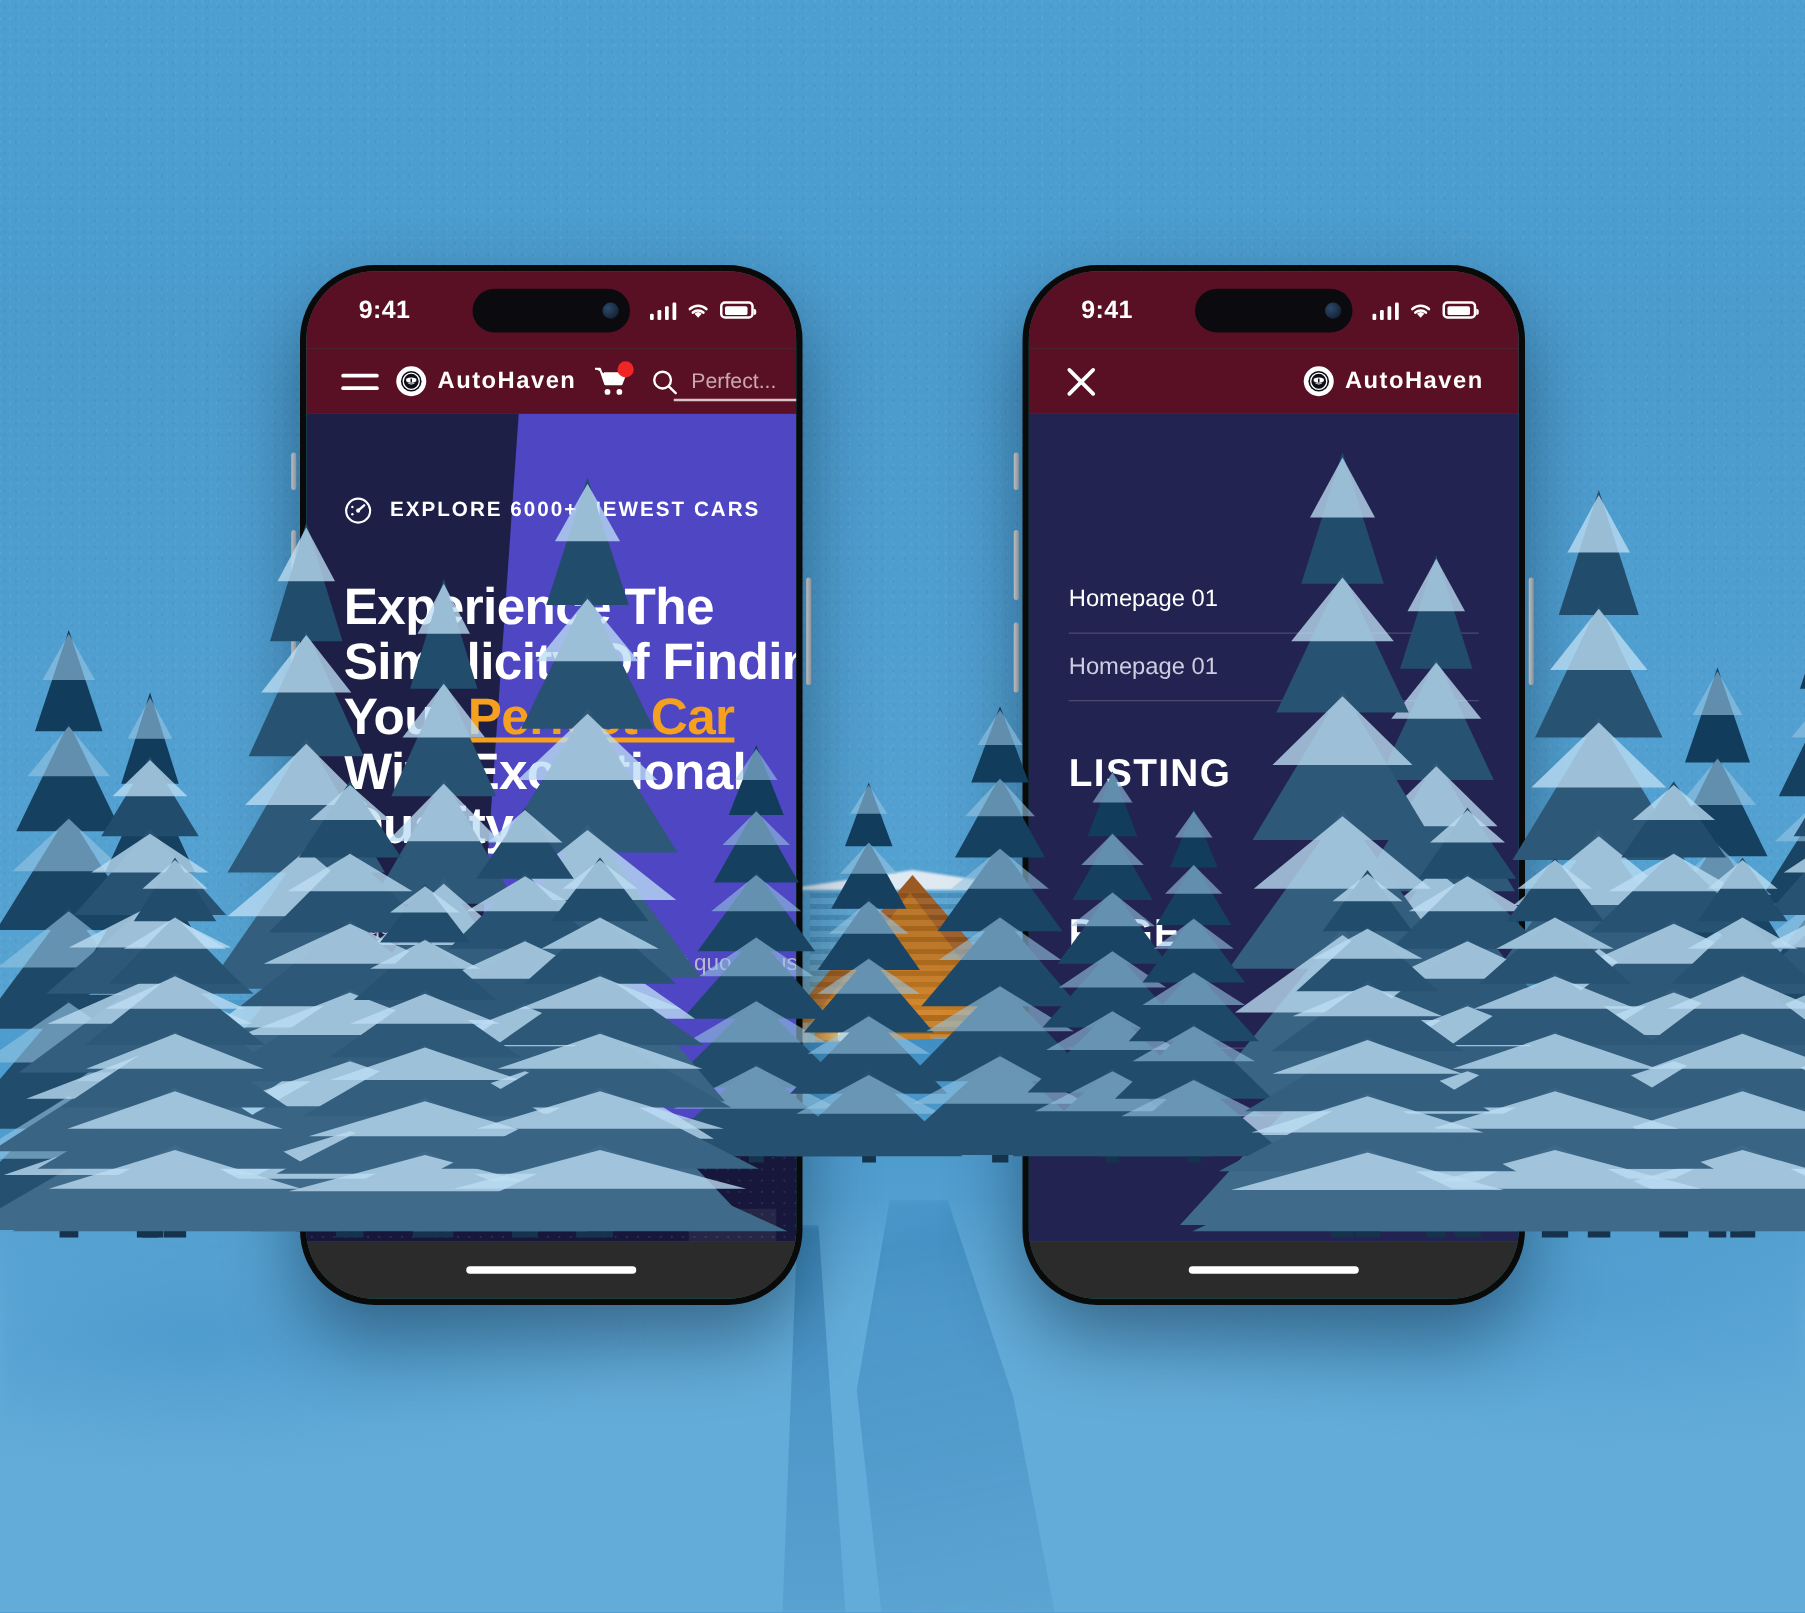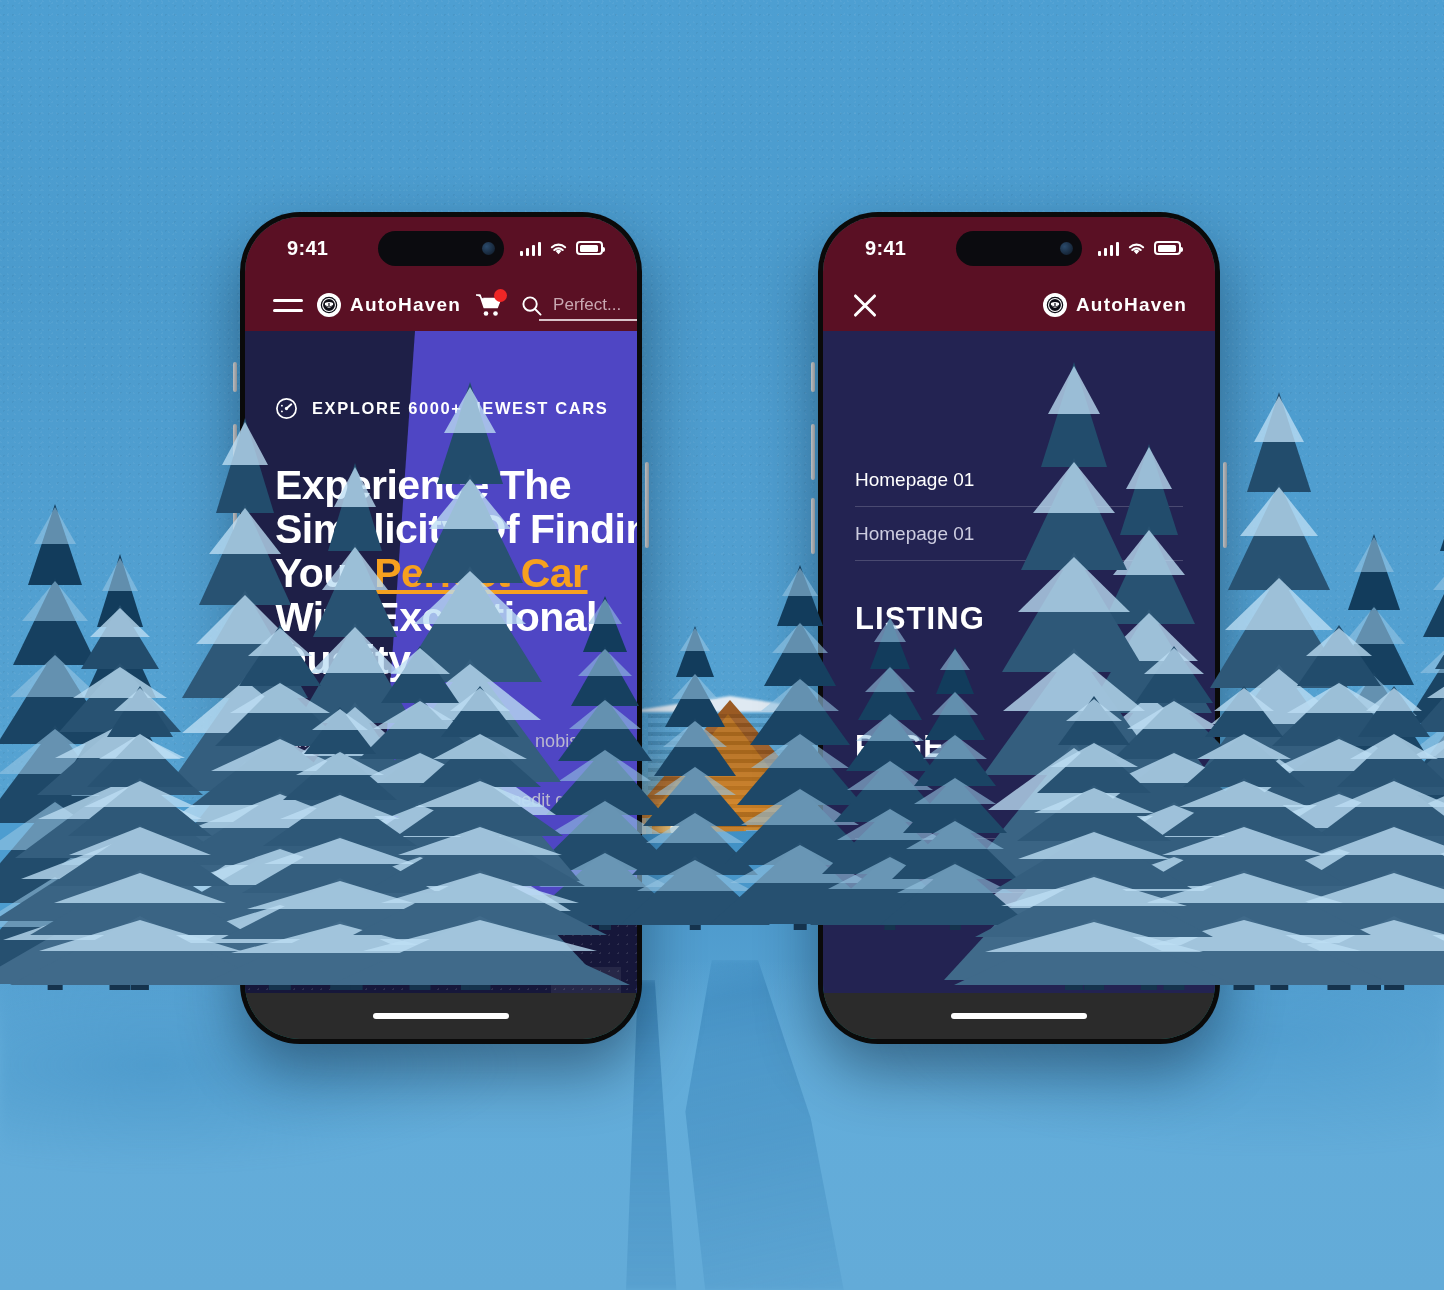--- a/index.html
+++ b/index.html
@@ -784,21 +784,20 @@
 
           <div class="hero-h1">
             <div>Experience The</div>
             <div>Simplicity Of Finding</div>
             <div><span>Your </span><span class="hl">Perfect Car</span></div>
             <div>With Exceptional</div>
             <div>Quality</div>
           </div>
 
           <div class="hero-p">
-            <div>Nam libero tempore, cum soluta nobis est</div>
             <div>id quod maxime placeat facere.</div>
             <div>eligendi optio cumque nihil impedit quo minus</div>
           </div>
 
           <button class="hero-btn">MORE INFORMATION</button>
         </div>
 
         <div class="hero-bottom">
           <div class="dots"></div>
           <div class="stat-num">900+</div>

